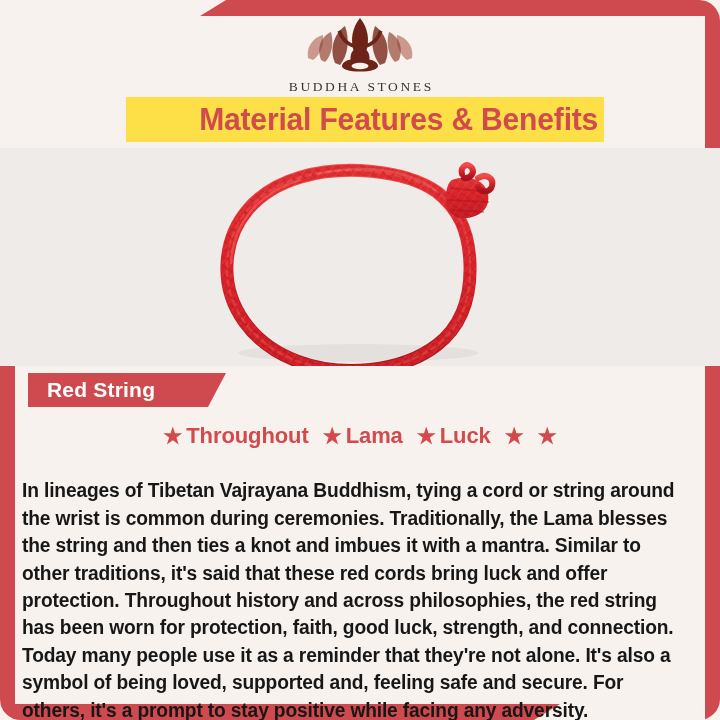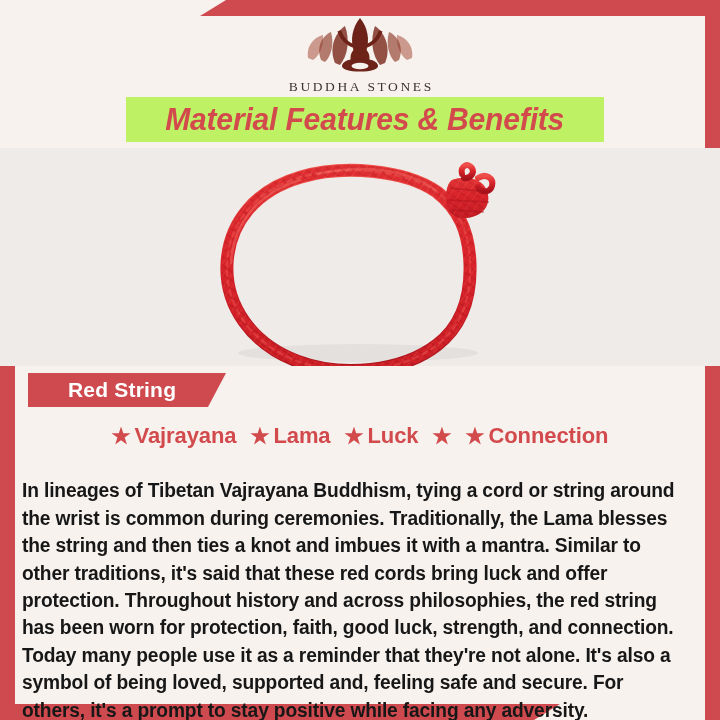--- a/index.html
+++ b/index.html
@@ -12,20 +12,21 @@
     overflow: hidden;
     background: #f7f2ee;
     font-family: "Liberation Sans", sans-serif;
   }
   #infographic {
     position: relative;
     width: 720px;
     height: 720px;
     background: #f7f2ee;
     overflow: hidden;
+    border-radius: 21px;
   }
 
   
   .frame-bar {
     position: absolute;
     background: #cf4a4f;
   }
   .bar-top {
     top: 0;
     left: 200px;
@@ -76,25 +77,24 @@
     text-indent: 2.6px;
   }
 
   
   .title-band {
     position: absolute;
     top: 97px;
     left: 126px;
     width: 478px;
     height: 45px;
-    background: #bef264;
+    background: #fde047;
     display: flex;
     align-items: center;
-    justify-content: center;
-    font-style: italic;
+    justify-content: flex-end;
   }
   .title-text {
     font-family: "Liberation Sans Narrow", "Liberation Sans", sans-serif;
     font-weight: bold;
     font-size: 31px;
     color: #d24a4c;
     letter-spacing: -0.2px;
     white-space: nowrap;
     transform: scaleX(0.97);
   }
@@ -121,21 +121,21 @@
     top: 373px;
     left: 28px;
     width: 198px;
     height: 34px;
     background: #cf4a4f;
     clip-path: polygon(0 0, 100% 0, calc(100% - 18px) 100%, 0 100%);
     display: flex;
     align-items: center;
   }
   .label-banner-text {
-    padding-left: 40px;
+    padding-left: 19px;
     font-family: "Liberation Sans Narrow", "Liberation Sans", sans-serif;
     font-weight: bold;
     font-size: 21px;
     color: #ffffff;
     letter-spacing: 0.2px;
     white-space: nowrap;
   }
 
   
   .benefits-row {
@@ -284,34 +284,33 @@
     </svg>
   </div>
 
   <div class="label-banner">
     <span class="label-banner-text">Red String</span>
   </div>
 
   <div class="benefits-row">
     <div class="benefit">
       <span class="benefit-star"></span>
-      <span class="benefit-label">Vajrayana</span>
+      <span class="benefit-label">Throughout</span>
     </div>
     <div class="benefit">
       <span class="benefit-star"></span>
       <span class="benefit-label">Lama</span>
     </div>
     <div class="benefit">
       <span class="benefit-star"></span>
       <span class="benefit-label">Luck</span>
     </div>
     <div class="benefit">
       <span class="benefit-star"></span>
     </div>
     <div class="benefit">
       <span class="benefit-star"></span>
-      <span class="benefit-label">Connection</span>
     </div>
   </div>
 
   <p class="body-copy">In lineages of Tibetan Vajrayana Buddhism, tying a cord or string around the wrist is common during ceremonies. Traditionally, the Lama blesses the string and then ties a knot and imbues it with a mantra. Similar to other traditions, it's said that these red cords bring luck and offer protection. Throughout history and across philosophies, the red string has been worn for protection, faith, good luck, strength, and connection. Today many people use it as a reminder that they're not alone. It's also a symbol of being loved, supported and, feeling safe and secure. For others, it's a prompt to stay positive while facing any adversity.</p>
 
 </div>
 
 </body></html>

